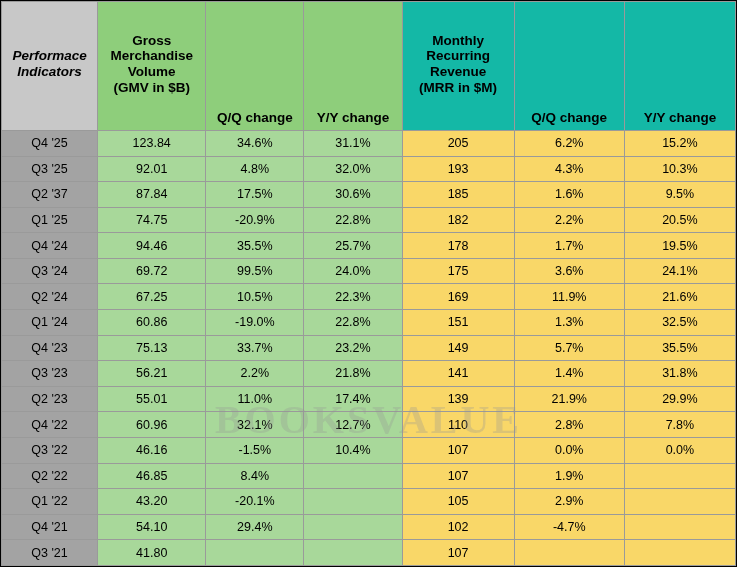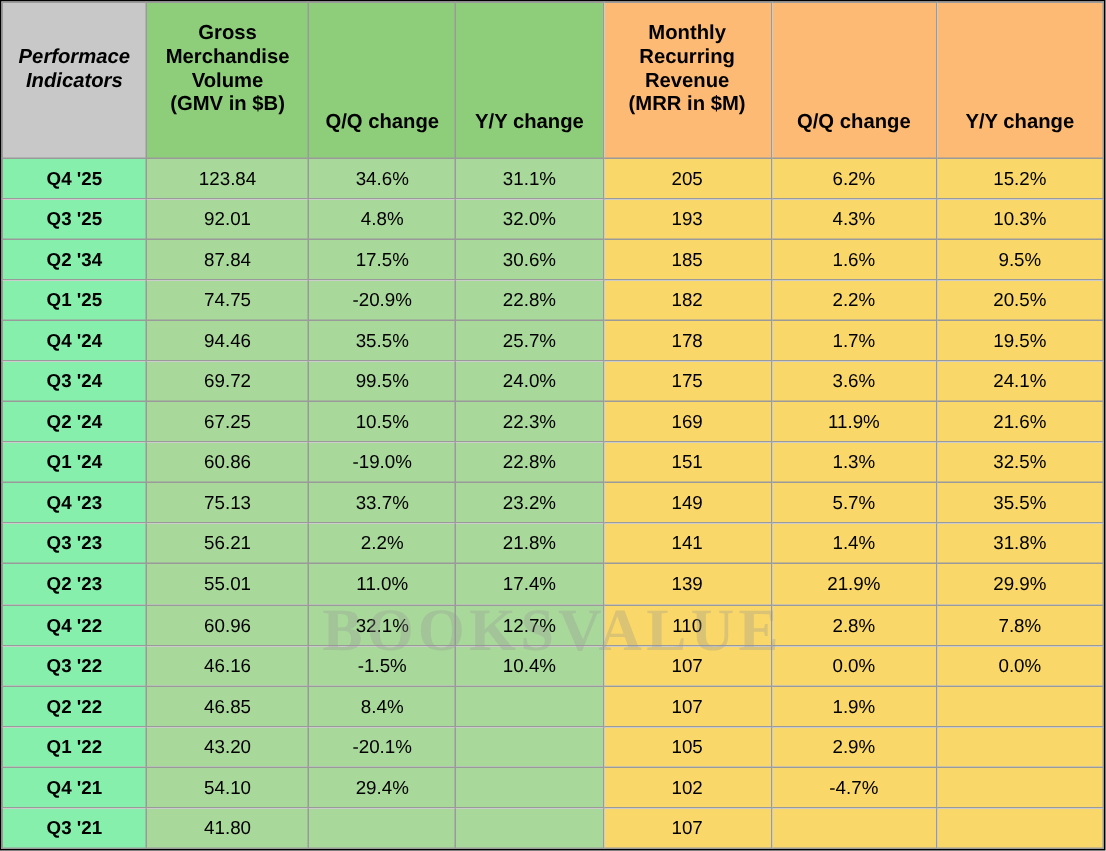--- a/index.html
+++ b/index.html
@@ -30,43 +30,43 @@
     text-align: center;
     vertical-align: middle;
     white-space: nowrap;
     overflow: hidden;
   }
   
   tr.head th {
     font-weight: bold;
     font-size: 13.5px;
     line-height: 1.15;
-    height: 104px;
+    height: 129px;
     vertical-align: bottom;
-    padding-bottom: 16px;
+    padding-bottom: 4px;
   }
   tr.head th.tall-center {
     vertical-align: middle;
   }
 
   
   td.ind {
-    background: #86efac;
-    font-weight: bold;
+    background: #a3a3a3;
+    font-weight: normal;
     font-size: 12.5px;
   }
   td.g { background: #a8d89a; }
   td.y { background: #f9d768; }
 
   tr.body td { height: 25px; }
 
   
   th.h-ind   { background: #c8c8c8; font-style: italic; }
   th.h-green { background: #8ece7b; }
-  th.h-gold  { background: #fdba74; }
+  th.h-gold  { background: #14b8a6; }
 
   
   col.w-ind   { width: 96px; }
   col.w-gmv   { width: 108px; }
   col.w-qq1   { width: 98px; }
   col.w-yy1   { width: 98px; }
   col.w-mrr   { width: 112px; }
   col.w-qq2   { width: 110px; }
   col.w-yy2   { width: 111px; }
 
@@ -139,21 +139,21 @@
         <tr class="body">
           <td class="ind">Q3 '25</td>
           <td class="g num">92.01</td>
           <td class="g num">4.8%</td>
           <td class="g num">32.0%</td>
           <td class="y num">193</td>
           <td class="y num">4.3%</td>
           <td class="y num">10.3%</td>
         </tr>
         <tr class="body">
-          <td class="ind">Q2 '34</td>
+          <td class="ind">Q2 '37</td>
           <td class="g num">87.84</td>
           <td class="g num">17.5%</td>
           <td class="g num">30.6%</td>
           <td class="y num">185</td>
           <td class="y num">1.6%</td>
           <td class="y num">9.5%</td>
         </tr>
         <tr class="body">
           <td class="ind">Q1 '25</td>
           <td class="g num">74.75</td>

